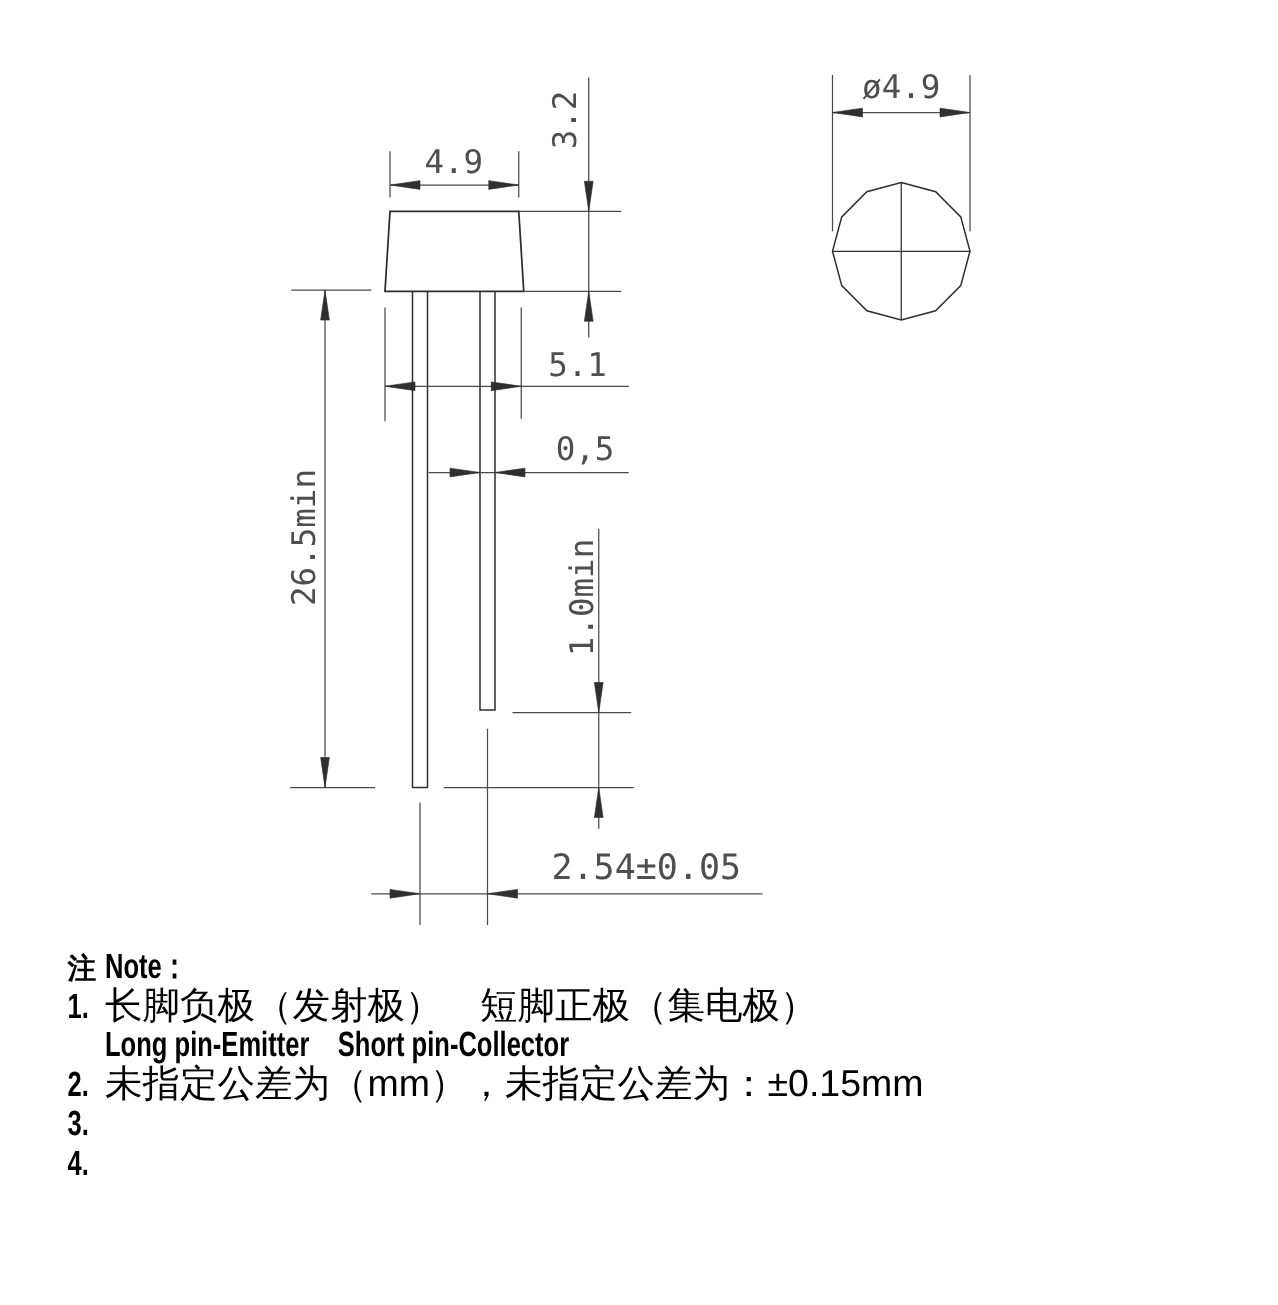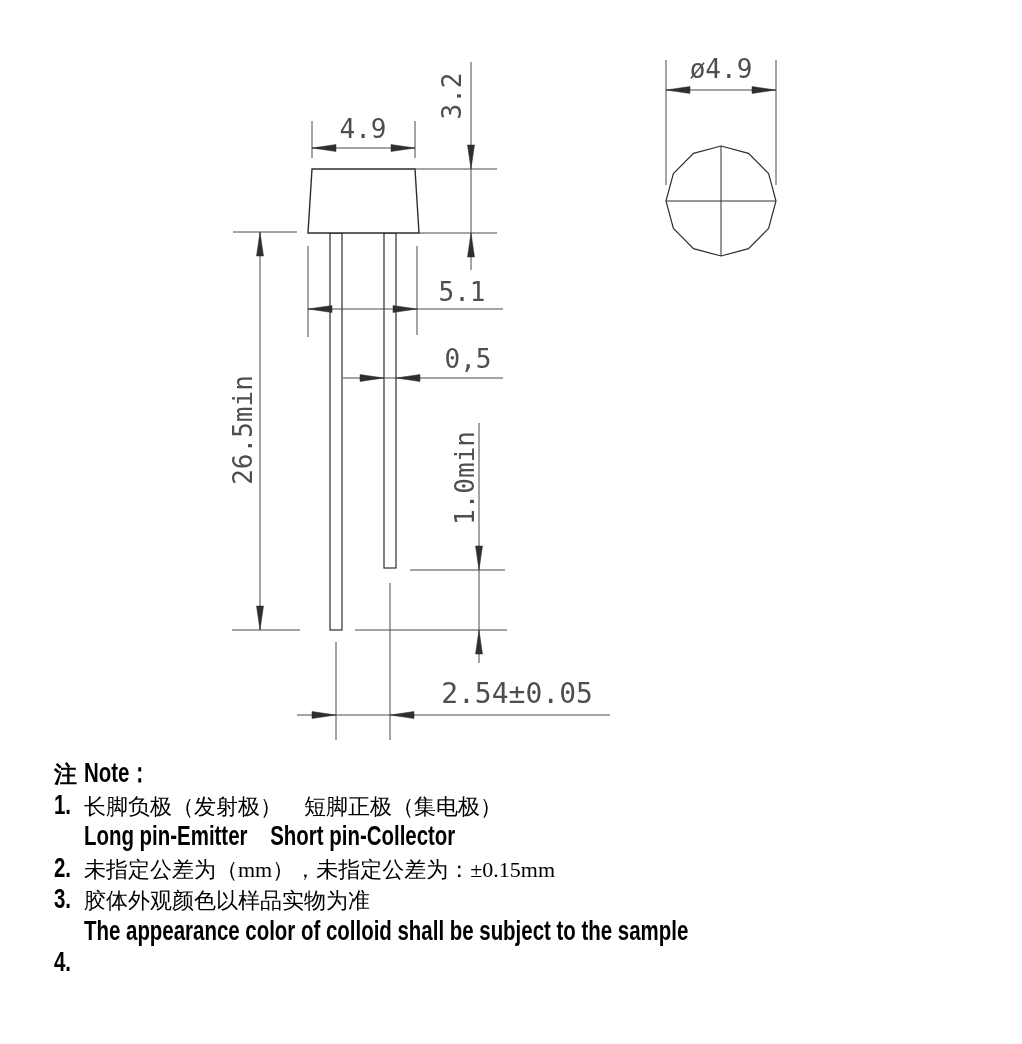--- a/index.html
+++ b/index.html
@@ -10,21 +10,21 @@
   .objline{stroke:#2e2e2e;stroke-width:1.4;fill:#ffffff;}
   .pin{stroke:#2e2e2e;stroke-width:1.2;fill:#ffffff;}
   .arrow{fill:#2f2f2f;stroke:#2f2f2f;stroke-width:.5;}
   .dimtext{font-family:"DejaVu Sans Mono",monospace;font-size:26px;fill:#4e4e4e;}
   .dimtext-lg{font-size:28px;}
   
   .notes{position:absolute;left:54px;top:757px;width:940px;color:#000;}
   .nrow{display:flex;height:31.5px;line-height:31.5px;white-space:pre;align-items:baseline;}
   .nnum{flex:none;width:30px;font-weight:bold;font-size:28px;transform:scaleX(.73);
         transform-origin:0 50%;font-family:"Liberation Sans",sans-serif;}
-  .cn{font-family:Liberation Serif, serif;font-size:22px;font-weight:normal;}
+  .cn{font-family:Liberation Sans, sans-serif;font-size:30px;font-weight:normal;}
   .cnb{font-family:"Liberation Sans",sans-serif;font-size:23px;font-weight:bold;}
   .en{font-family:"Liberation Sans",sans-serif;font-weight:bold;font-size:28px;
       transform:scaleX(.73);transform-origin:0 50%;}
 </style>
 </head>
 <body>
 
 <div class="canvas">
 
   <svg width="1022" height="756" viewBox="0 0 1022 756">
@@ -124,24 +124,19 @@
     <div class="nrow">
       <span class="nnum"></span>
       <span class="en">Long pin-Emitter    Short pin-Collector</span>
     </div>
     <div class="nrow">
       <span class="nnum">2.</span>
       <span class="cn">未指定公差为（mm），未指定公差为：±0.15mm</span>
     </div>
     <div class="nrow">
       <span class="nnum">3.</span>
-      <span class="cn">胶体外观颜色以样品实物为准</span>
-    </div>
-    <div class="nrow">
-      <span class="nnum"></span>
-      <span class="en">The appearance color of colloid shall be subject to the sample</span>
     </div>
     <div class="nrow">
       <span class="nnum">4.</span>
     </div>
   </div>
 
 </div>
 
 </body></html>

